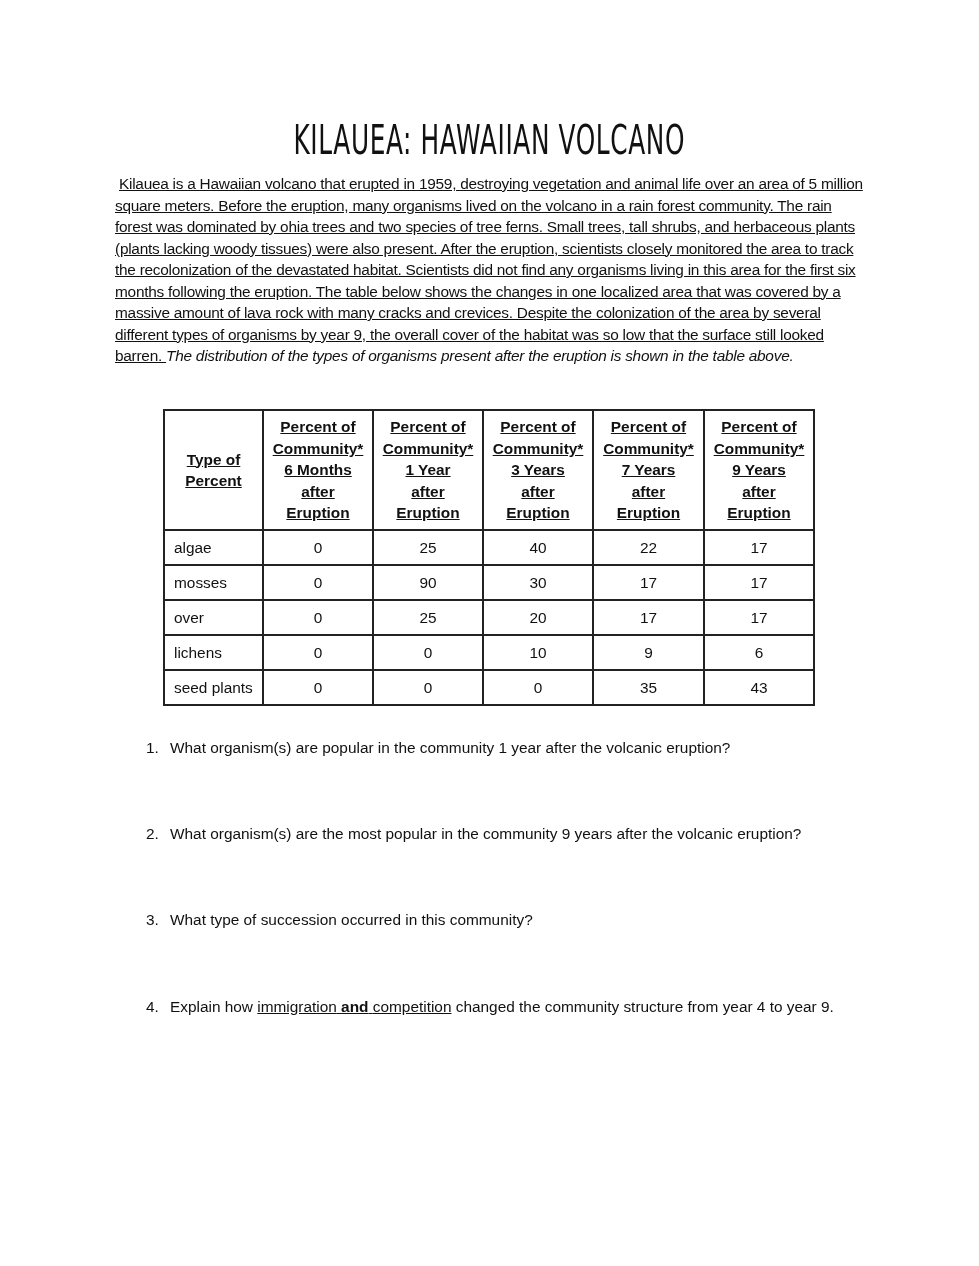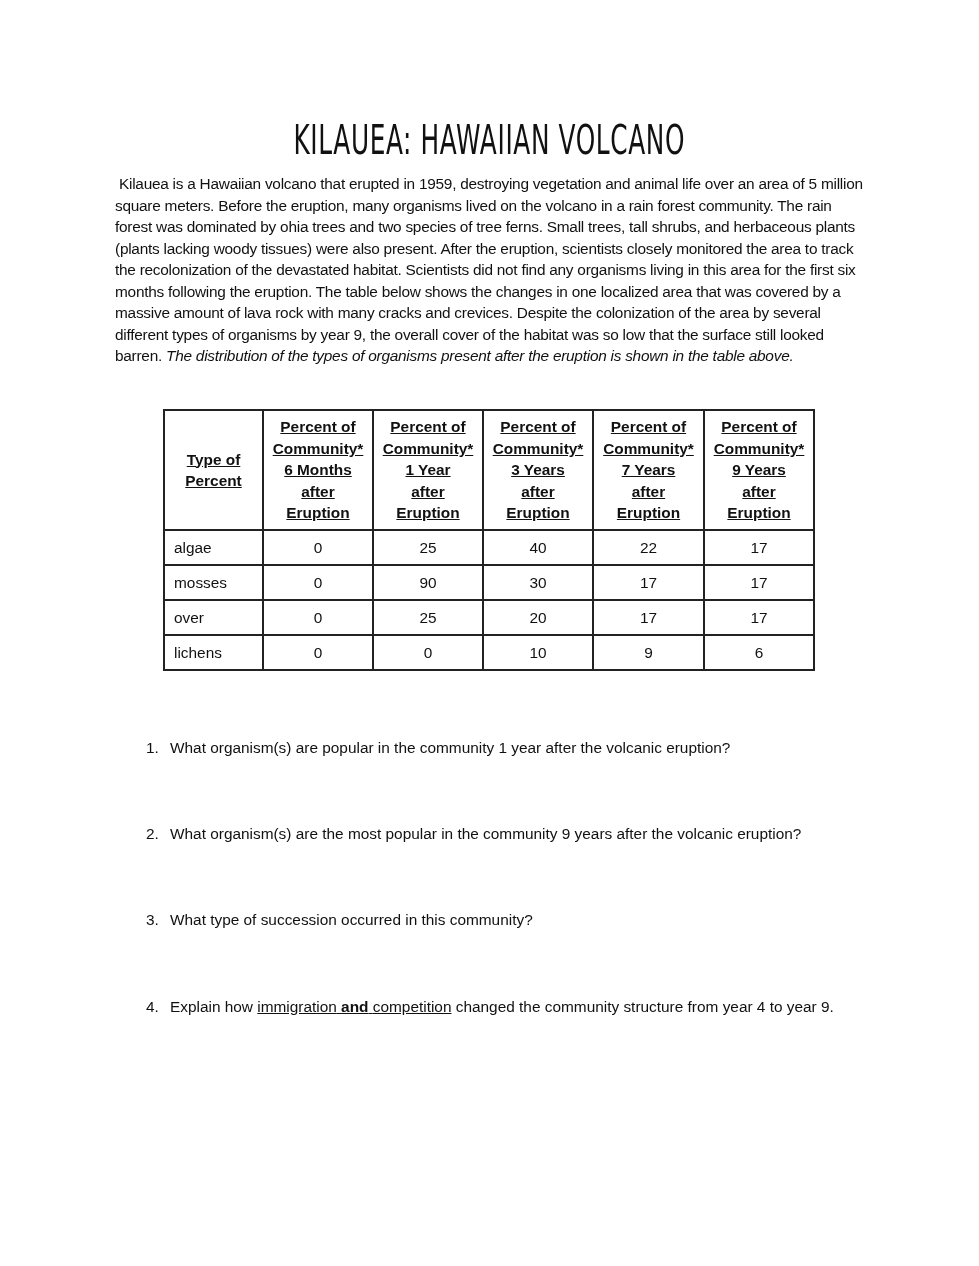--- a/index.html
+++ b/index.html
@@ -34,21 +34,21 @@
   .intro {
     position: absolute;
     left: 115px;
     top: 173px;
     width: 748px;
     font-size: 15.4px;
     line-height: 21.5px;
     margin: 0;
     letter-spacing: -0.25px;
   }
-  .intro .lead { padding-left: 4px; }
+  .intro .lead { padding-left: 4px; text-decoration: underline; }
   .intro em { font-style: italic; }
 
   table.data-table {
     position: absolute;
     left: 163px;
     top: 409px;
     border-collapse: collapse;
     font-size: 15.4px;
     table-layout: fixed;
   }
@@ -195,20 +195,28 @@
       <td>17</td>
     </tr>
     <tr>
       <td class="org">lichens</td>
       <td>0</td>
       <td class="shift-r">0</td>
       <td class="shift-r">10</td>
       <td class="shift-r">9</td>
       <td class="shift-r">6</td>
     </tr>
+    <tr>
+      <td class="org">seed plants</td>
+      <td>0</td>
+      <td class="shift-r">0</td>
+      <td class="shift-r">0</td>
+      <td>35</td>
+      <td>43</td>
+    </tr>
   </tbody>
 </table>
 
 <div class="questions">
   <div class="q" style="top:0px;">
     <span class="num">1.</span>
     <span class="text">What organism(s) are popular in the community 1 year after the volcanic eruption?</span>
   </div>
   <div class="q" style="top:86px;">
     <span class="num">2.</span>

